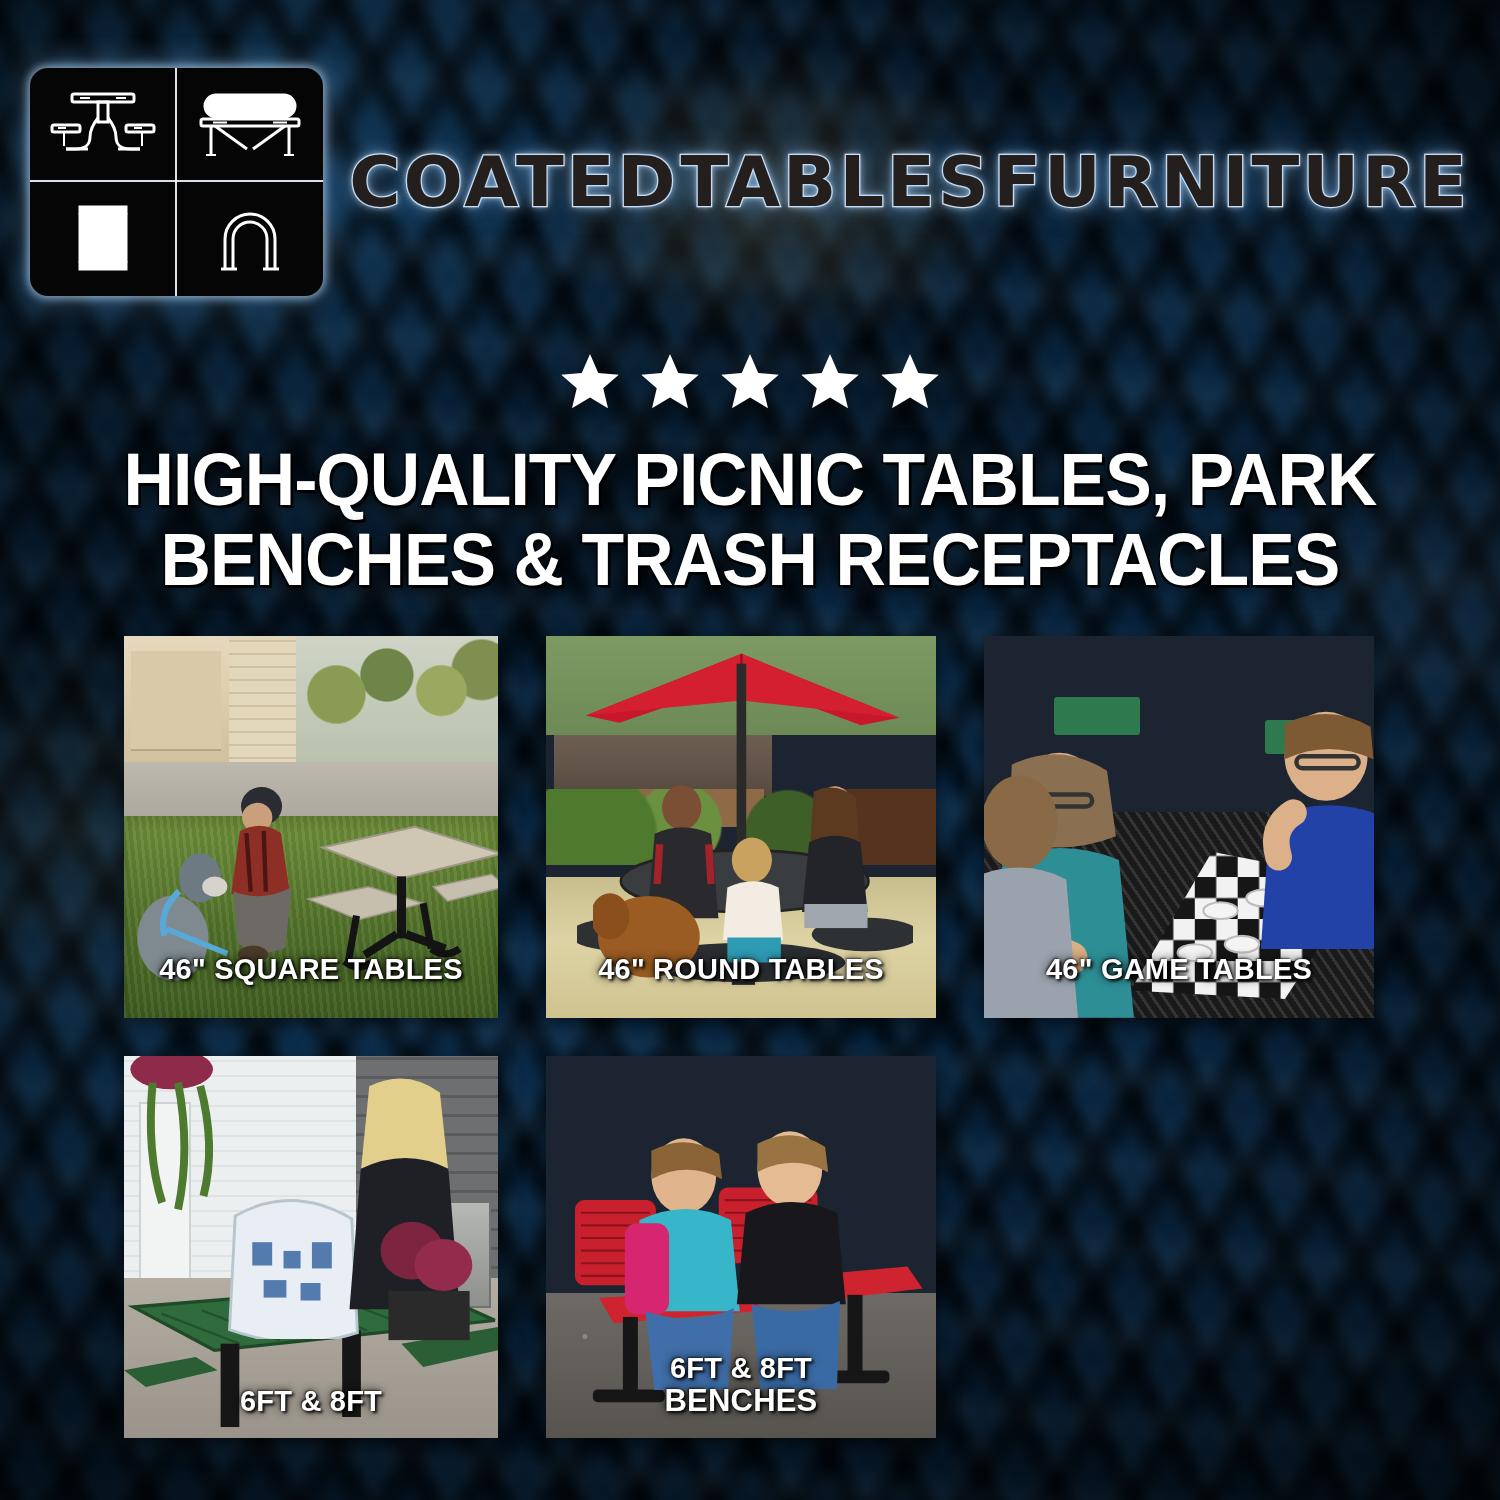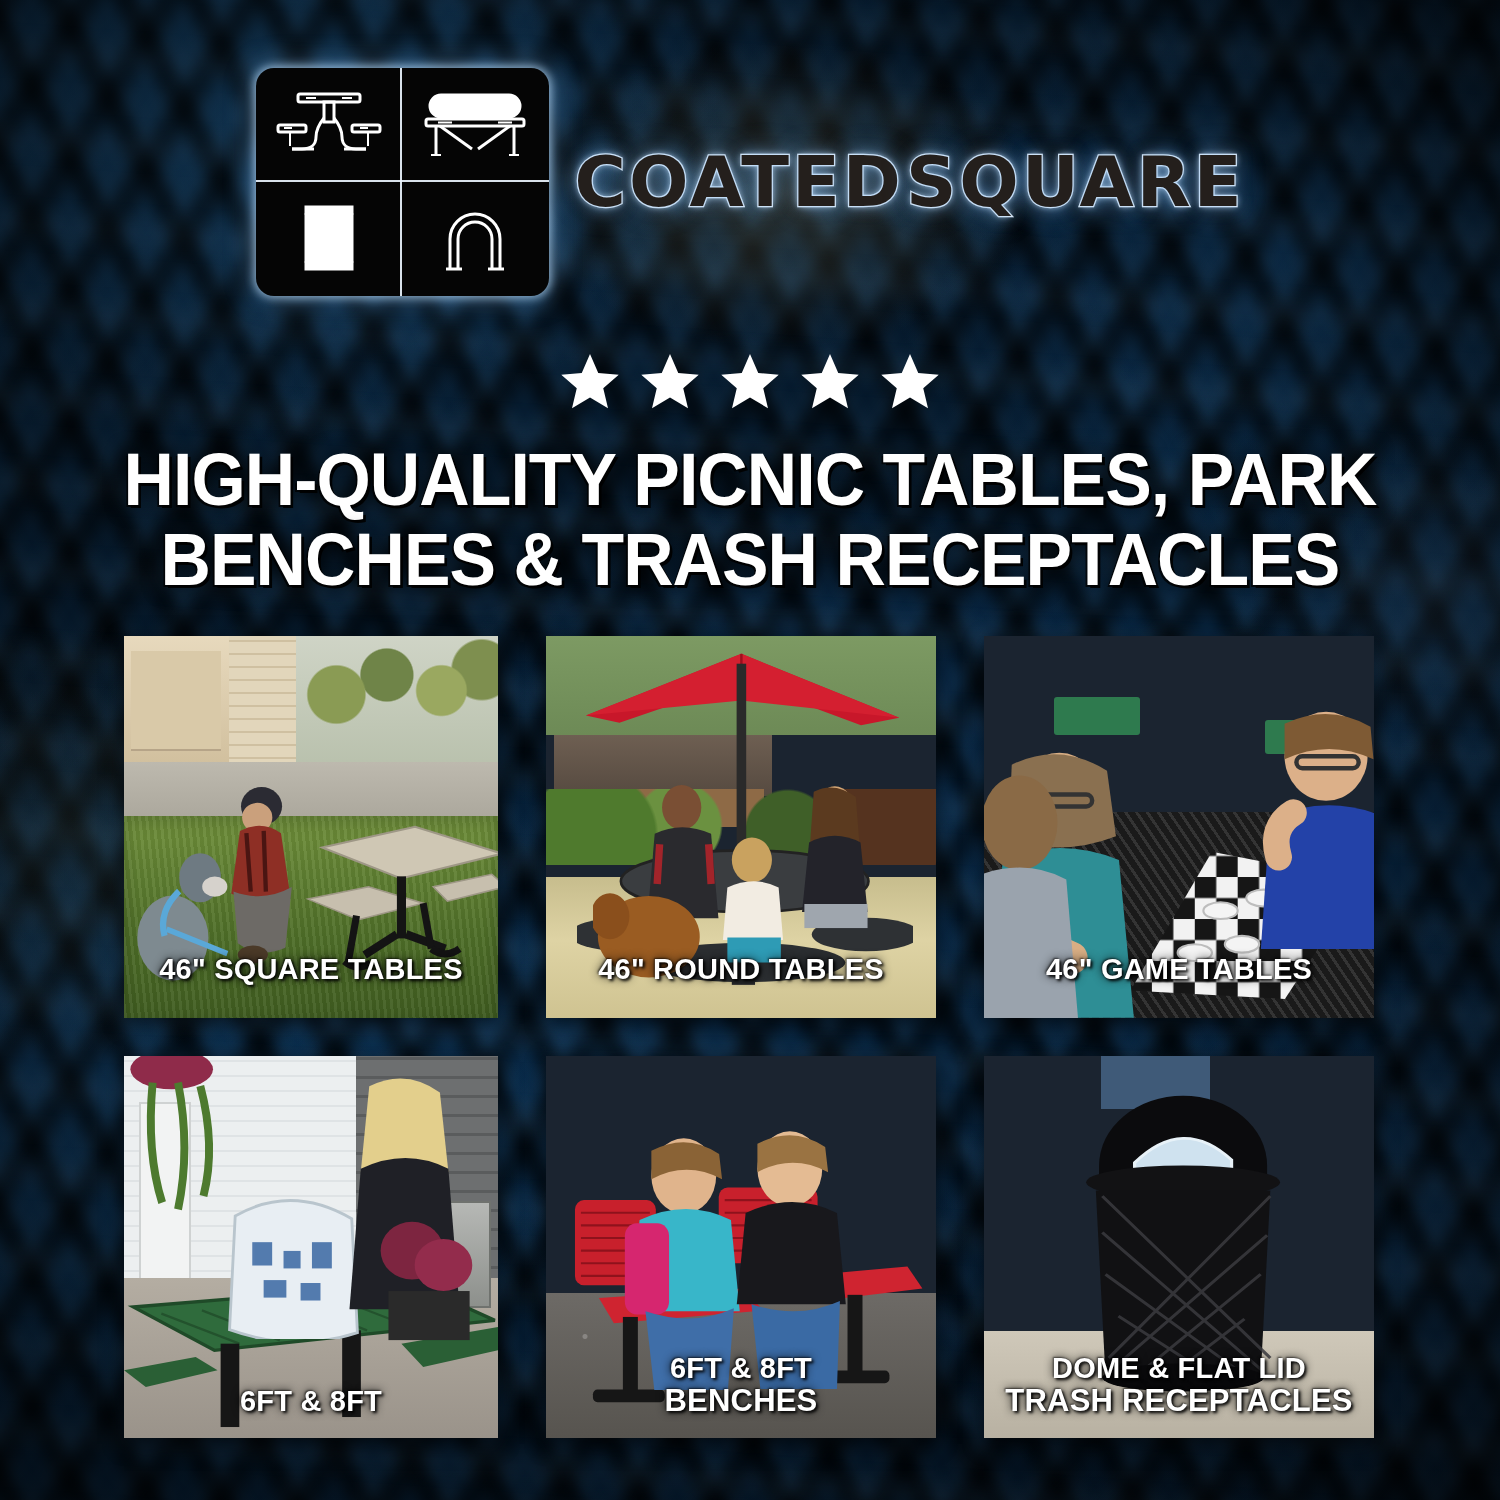--- a/index.html
+++ b/index.html
@@ -309,21 +309,22 @@
           <path d="M34 70 L34 40 A25 25 0 0 1 84 40 L84 70"></path>
           <path d="M42 70 L42 40 A17 17 0 0 1 76 40 L76 70"></path>
           <line x1="30" y1="70" x2="46" y2="70" stroke-width="3"></line>
           <line x1="72" y1="70" x2="88" y2="70" stroke-width="3"></line>
         </svg>
       </div>
     </div>
 
     <div class="logo-words">
       <div class="logo-line l1">COATED</div>
-      <div class="logo-line l2">SQUARE</div>
+      <div class="logo-line l2">TABLES</div>
+      <div class="logo-line l3">FURNITURE</div>
     </div>
   </div>
 
   <div class="stars">
     <svg class="star" viewBox="0 0 24 24">
         <path d="M12 .8l3.3 7.6 8.2.7-6.2 5.4 1.9 8-7.2-4.3-7.2 4.3 1.9-8L.5 9.1l8.2-.7z"></path>
       </svg>
     <svg class="star" viewBox="0 0 24 24">
         <path d="M12 .8l3.3 7.6 8.2.7-6.2 5.4 1.9 8-7.2-4.3-7.2 4.3 1.9-8L.5 9.1l8.2-.7z"></path>
       </svg>
@@ -579,37 +580,15 @@
           <path d="M14 56 q32 -14 62 0 l6 58 H8z" fill="#18181c"></path>
           <path d="M18 114 q32 10 60 -2 l-2 56 H24z" fill="#3a6aa4"></path>
         </svg>
       </div>
       <div class="cap">
         <span>6FT &amp; 8FT</span>
         <span class="c2">BENCHES</span>
       </div>
     </div>
 
-    <div class="tile">
-      <div class="scene">
-        <div class="rect t6-sky"></div>
-        <div class="rect t6-grass"></div>
-        <div class="ground t6-walk"></div>
-
-        <svg class="furn" style="left:22%;top:6%;width:58%;height:84%" viewBox="0 0 140 230" preserveAspectRatio="none">
-          <path d="M18 62 A52 50 0 0 1 122 62 L122 70 L18 70 Z" fill="#0b0b0d"></path>
-          <path d="M40 60 q30 -34 60 -2 l0 16 q-30 6 -60 0z" fill="#cfe2ef" stroke="#e8f2f8" stroke-width="2"></path>
-          <ellipse cx="70" cy="74" rx="60" ry="12" fill="#121214"></ellipse>
-          <path d="M16 80 L22 214 q48 14 96 0 L124 80 Z" fill="#111113"></path>
-          <g opacity=".85">
-            <path d="M20 84 L124 200 M20 110 L120 210 M22 140 L110 214 M30 170 L92 216 M124 84 L24 200 M122 112 L28 206 M118 140 L40 214 M108 172 L58 216" stroke="#3b3b40" stroke-width="2" fill="none"></path>
-          </g>
-          <ellipse cx="70" cy="214" rx="50" ry="10" fill="#0a0a0c"></ellipse>
-        </svg>
-      </div>
-      <div class="cap">
-        <span>DOME &amp; FLAT LID</span>
-        <span class="c2">TRASH RECEPTACLES</span>
-      </div>
-    </div>
 
   </div>
 </div>
 
 </body></html>

